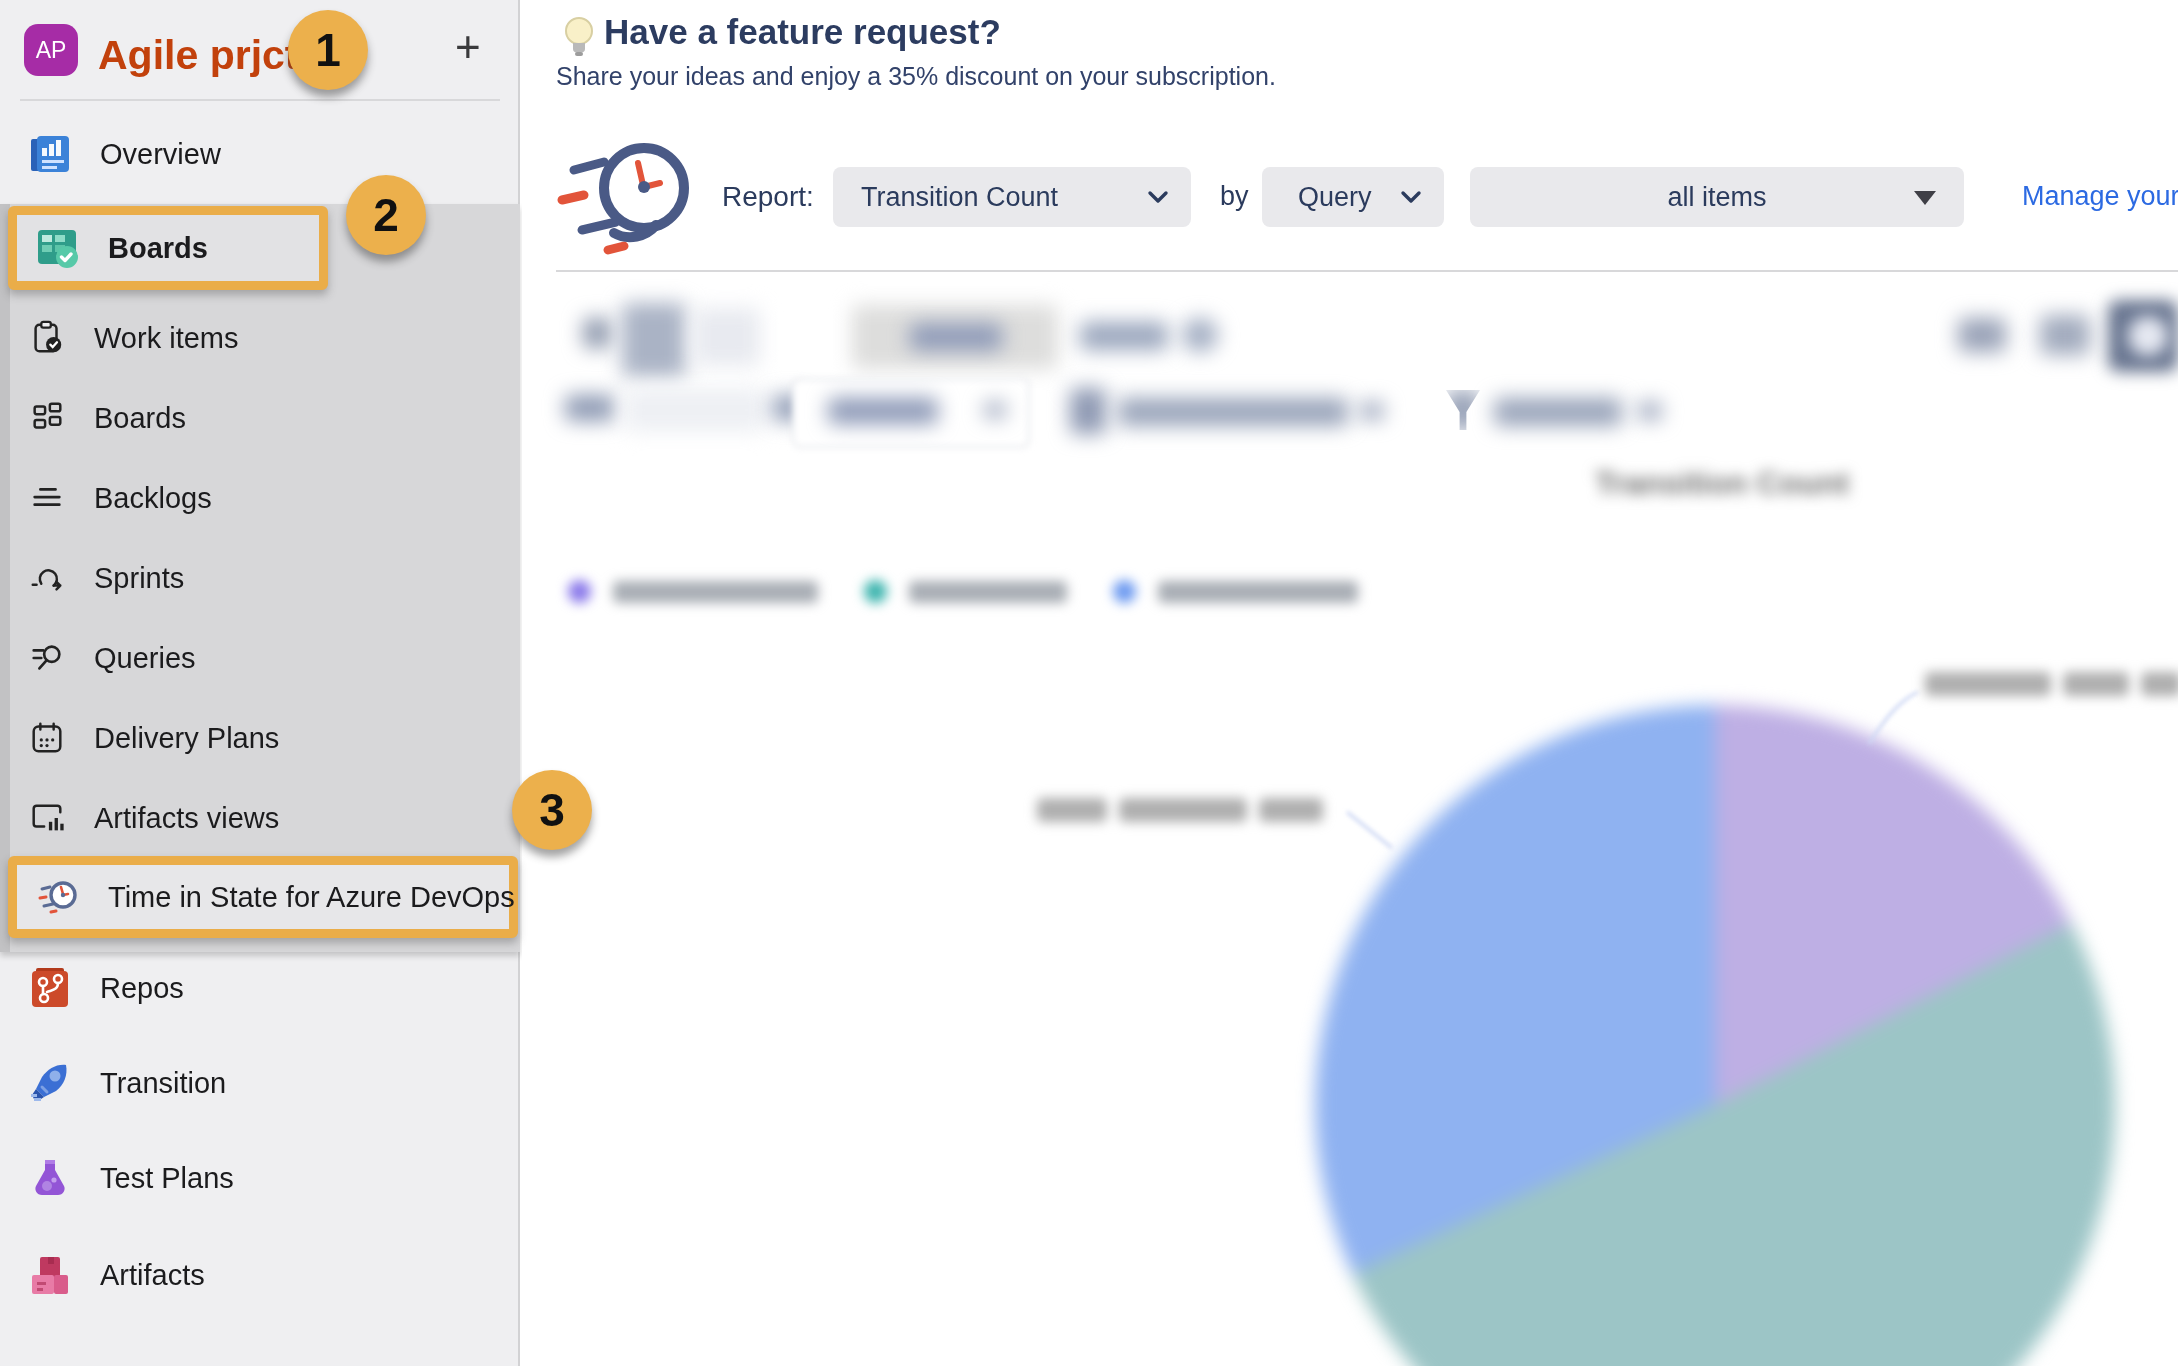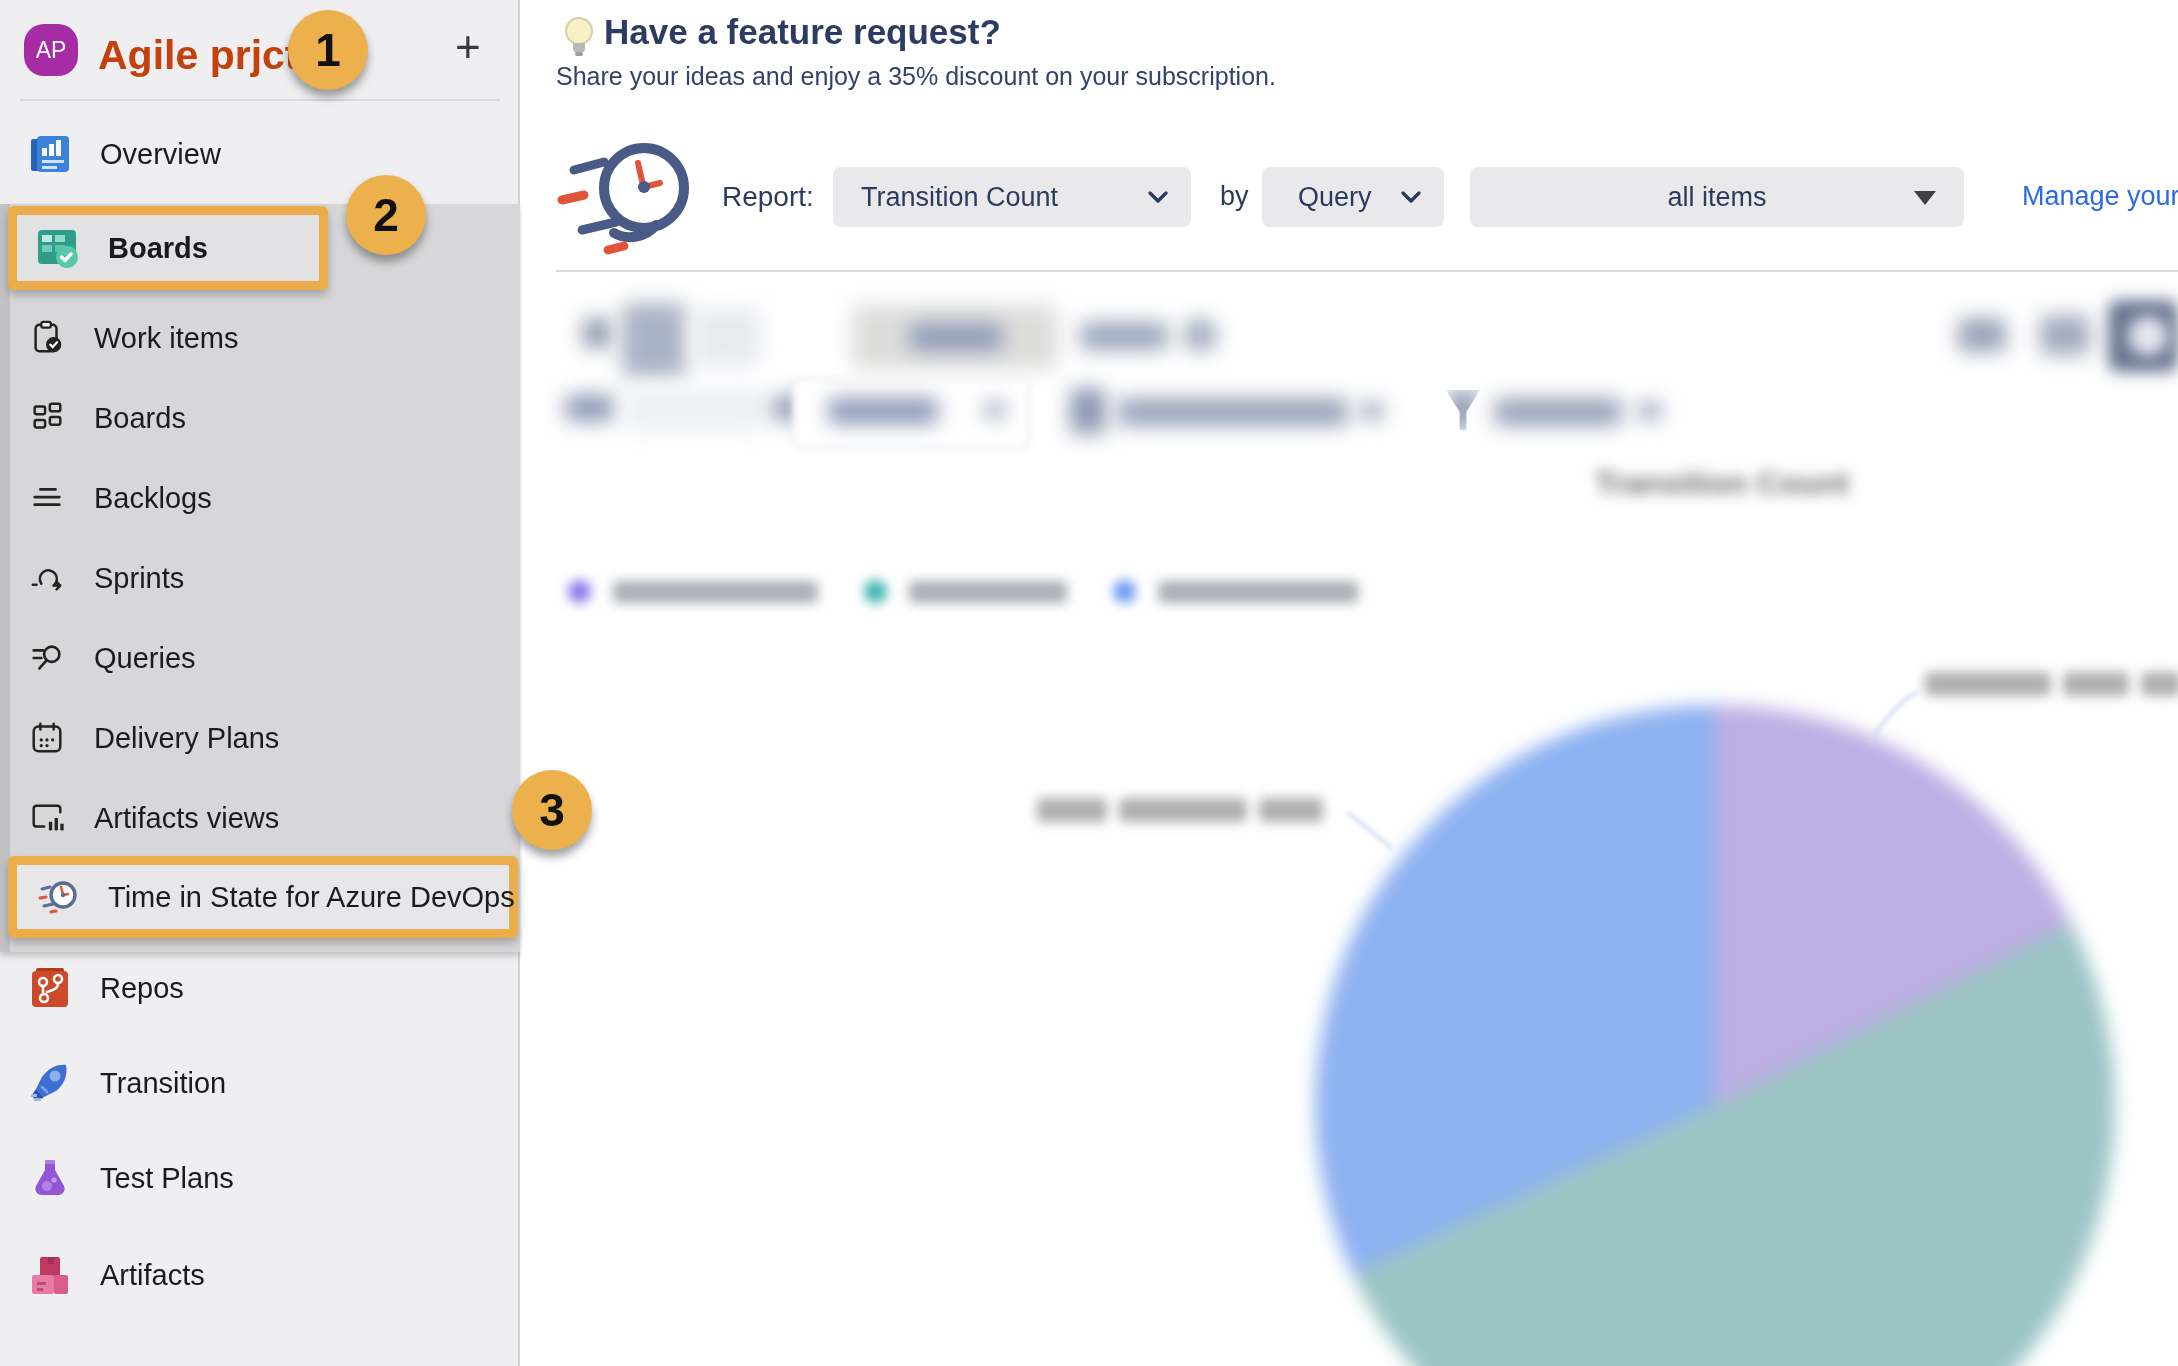--- a/index.html
+++ b/index.html
@@ -6,21 +6,21 @@
   html,body { width:2178px; height:1366px; overflow:hidden; background:#fff;
     font-family:"Liberation Sans", sans-serif; color:#1b1b1d; }
 
   
   .sidebar { position:absolute; left:0; top:0; width:520px; height:1366px;
     background:#efeff1; border-right:2px solid #d2d2d4; }
   .boards-section { position:absolute; left:0; top:204px; width:520px; height:748px;
     background:#d7d7d9; box-shadow:0 4px 6px rgba(0,0,0,.18); }
   .section-strip { position:absolute; left:0; top:204px; width:10px; height:748px; background:#c2c2c4; }
 
-  .avatar { position:absolute; left:24px; top:24px; width:54px; height:52px; border-radius:20px;
+  .avatar { position:absolute; left:24px; top:24px; width:54px; height:52px; border-radius:14px;
     background:#a62ca6; color:#fff; font-size:23px; display:flex; align-items:center; justify-content:center; }
   .project-name { position:absolute; left:98px; top:32px; font-size:41px; font-weight:bold; color:#c2410c; }
   .add-btn { position:absolute; left:455px; top:22px; font-size:44px; font-weight:300; color:#3a3a3c; cursor:pointer; }
   .hdr-divider { position:absolute; left:20px; top:99px; width:480px; height:2px; background:#d8d8da; }
 
   .callout { position:absolute; width:80px; height:80px; border-radius:50%;
     background:var(--c-callout_badge,#ecb04c); color:#111; font-size:46px; font-weight:bold;
     display:flex; align-items:center; justify-content:center;
     box-shadow:0 7px 9px rgba(50,50,50,.45); z-index:30; }
   .callout-1 { left:288px; top:10px; }

